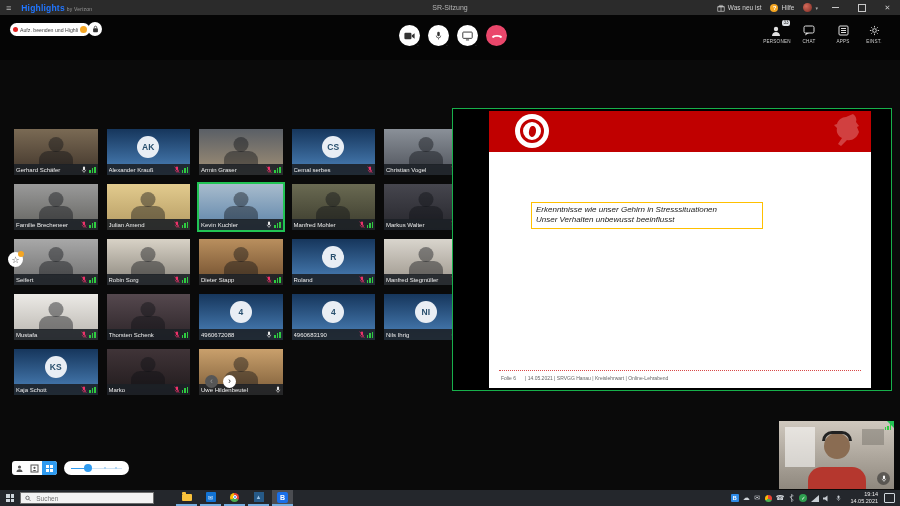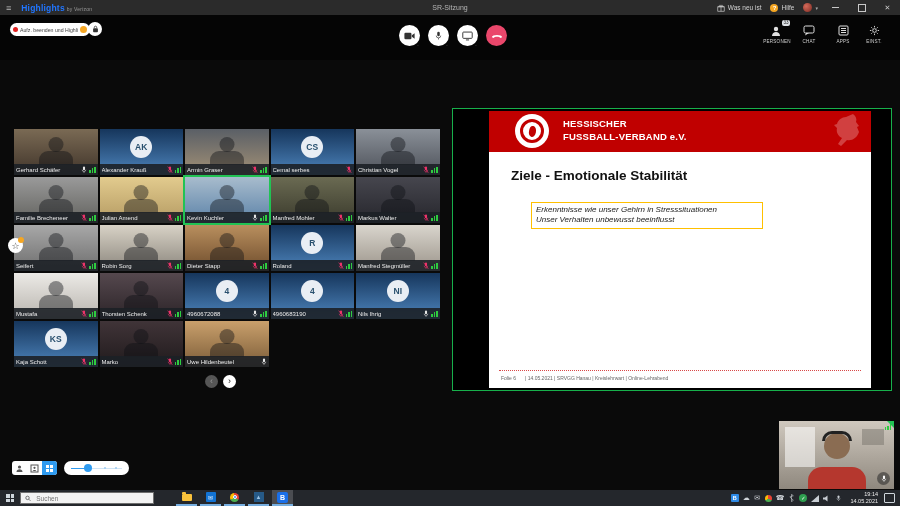--- a/index.html
+++ b/index.html
@@ -30,21 +30,21 @@
   .lockbtn{position:absolute;left:88px;top:7px;width:14px;height:14px;border-radius:50%;background:#fff;display:flex;align-items:center;justify-content:center;}
   .cbtn{position:absolute;top:10px;width:21px;height:21px;border-radius:50%;background:#fff;display:flex;align-items:center;justify-content:center;}
   .cbtn .dd{position:absolute;right:0;bottom:-1px;font-size:5px;color:#333;}
   .cbtn.red{background:#ea476b;}
   .rtool{position:absolute;top:9px;display:flex;flex-direction:column;align-items:center;gap:2px;}
   .rtool .lbl{font-size:4.6px;color:#cfcfcf;letter-spacing:.2px;}
   .pbadge{position:absolute;top:-4px;right:-7px;background:#dfe3e8;color:#222;font-size:4.6px;border-radius:2px;padding:0 1.5px;line-height:6px;}
   .icwrap{position:relative;height:13px;display:flex;align-items:center;}
 
   
-  #grid{position:absolute;left:14px;top:129px;display:grid;grid-template-columns:repeat(5,83.5px);grid-auto-rows:46px;gap:2px;}
+  #grid{position:absolute;left:14px;top:129px;display:grid;grid-template-columns:repeat(5,83.5px);grid-auto-rows:46px;gap:9px;}
   .tile{position:relative;background:#1d1d1d;overflow:visible;}
   .tile.active{box-shadow:0 0 0 2px #21c354;z-index:2;}
   .vid{position:absolute;inset:0;overflow:hidden;}
   .vid .head{position:absolute;top:8px;left:50%;transform:translateX(-50%);width:15px;height:15px;border-radius:50%;background:rgba(12,14,18,.42);}
   .vid .torso{position:absolute;bottom:10px;left:50%;transform:translateX(-50%);width:34px;height:14px;border-radius:9px 9px 0 0;background:rgba(12,14,18,.42);}
   .ini{position:absolute;inset:0;background:linear-gradient(180deg,#16365c,#4d84bc);display:flex;justify-content:center;}
   .ini span{margin-top:7px;width:22px;height:22px;border-radius:50%;background:#e9eef4;color:#29506e;font-size:8.5px;font-weight:bold;display:flex;align-items:center;justify-content:center;}
   .nb{position:absolute;left:0;right:0;bottom:0;height:11px;background:rgba(28,32,38,.9);display:flex;align-items:center;gap:2px;padding:0 2px;}
   .nm{flex:1;font-size:6px;color:#ececec;white-space:nowrap;overflow:hidden;}
   .bars{display:flex;align-items:flex-end;gap:1px;flex:none;}
@@ -683,29 +683,24 @@
   </div>
 
   <div id="share">
     <div id="slide">
       <div class="shead">
         <div class="hfvlogo">
             <i>
               <b></b>
             </i>
           </div>
-        <div class="orgtxt">
-          <div>HESSISCHER</div>
-          <div>FUSSBALL-VERBAND e.V.</div>
-        </div>
         <svg class="lion" width="40" height="38" viewBox="0 0 40 38">
             <path d="M30 2c3 2 4 5 3 8l3 4-2 1 2 5c-2 6-7 9-12 8l-6 6-3-2 4-6c-4-2-6-6-5-10l-3-3 3-1c1-4 5-7 9-7z" fill="#d34b4b" opacity="0.85"></path>
           </svg>
       </div>
-      <div class="stitle">Ziele - Emotionale Stabilität</div>
       <div class="ybox b1">Erkenntnisse wie unser Gehirn in Stresssituationen
 Unser Verhalten unbewusst beeinflusst</div>
       <div class="sfootline"></div>
       <div class="sfoot">
         <span>Folie 6</span><span>| 14.05.2021 | SRVGG Hanau | Kreislehrwart | Online-Lehrabend</span>
       </div>
     </div>
   </div>
 
   <div id="viewctl">

